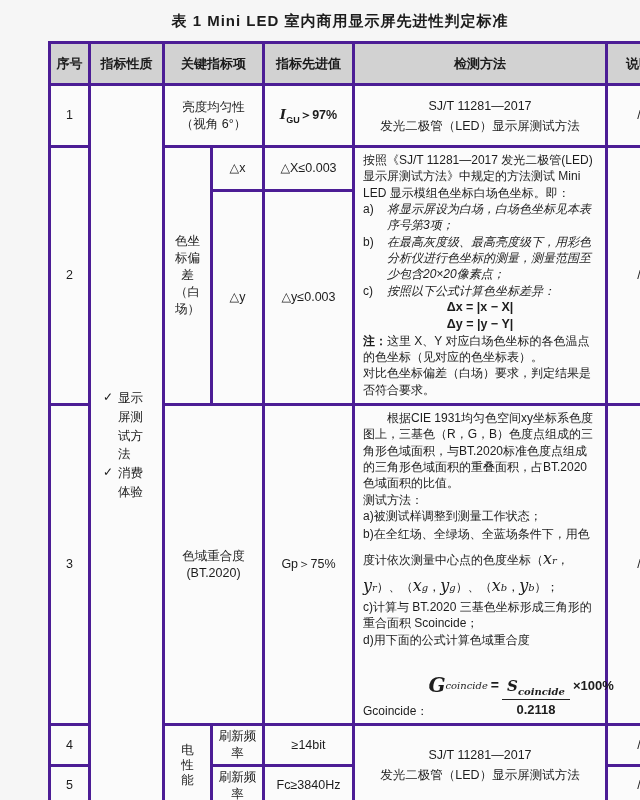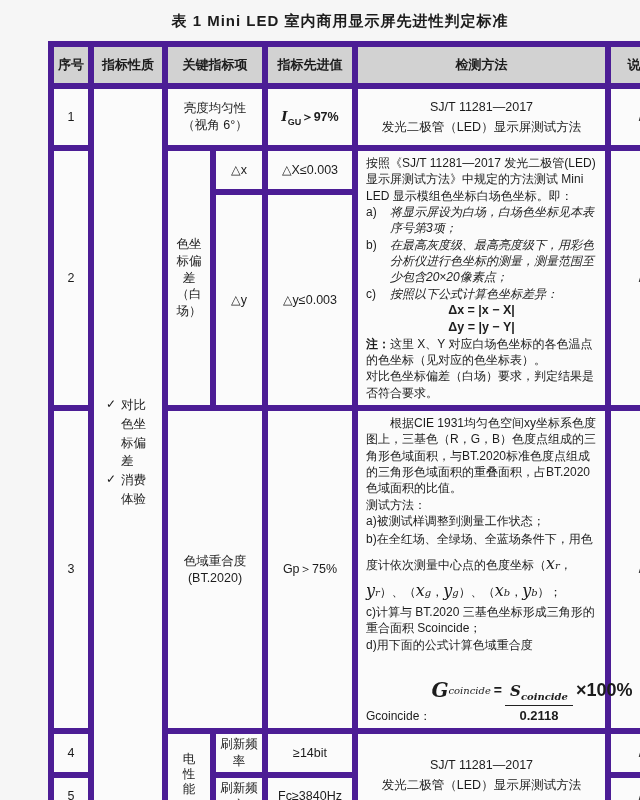--- a/index.html
+++ b/index.html
@@ -18,21 +18,21 @@
     letter-spacing: 1px;
   }
   table.criteria {
     border-collapse: collapse;
     table-layout: fixed;
     margin-left: 8px;
     width: 622px;
     background: #fbfbfb;
   }
   th, td {
-    border: 6px solid #4c1d95;
+    border: 3px solid #4c1d95;
     padding: 2px 3px;
     text-align: center;
     vertical-align: middle;
     font-size: 12.5px;
     line-height: 1.35;
   }
   th {
     background: #d2d2d2;
     font-size: 13px;
     font-weight: bold;
@@ -68,21 +68,21 @@
   .bigvar { font-family: "DejaVu Serif", serif; font-style: italic; font-size: 16px; }
   .bigvar-sub { font-family: "DejaVu Serif", serif; font-style: italic; font-size: 10px; }
   .coords { line-height: 1.7; }
   .gformula { display: flex; align-items: center; margin-top: 4px; }
   .gf-label { font-size: 12px; align-self: flex-end; }
   .gf-lhs { font-family: "DejaVu Serif", serif; font-style: italic; font-size: 20px; font-weight: bold; }
   .gf-eq { font-size: 14px; font-weight: bold; margin: 0 3px; }
   .frac { display: inline-flex; flex-direction: column; align-items: center; vertical-align: middle; }
   .frac .num { border-bottom: 1.5px solid #222; padding: 0 5px 1px 5px; font-family: "DejaVu Serif", serif; font-style: italic; font-size: 15px; font-weight: bold; margin-top: 24px; }
   .frac .den { font-size: 13px; font-weight: bold; padding-top: 1px; }
-  .gf-tail { font-size: 18px; font-weight: bold; margin-left: 3px; }
+  .gf-tail { font-size: 13px; font-weight: bold; margin-left: 3px; }
   .iGU { font-weight: bold; }
   .iGU .ivar { font-size: 13.5px; }
   .indent1 { text-indent: 2em; }
 </style>
 </head>
 <body>
 
 <div class="page">
 
   <div class="doc-title">表 1 Mini LED 室内商用显示屏先进性判定标准</div>
@@ -106,21 +106,21 @@
       <th>指标先进值</th>
       <th>检测方法</th>
       <th>说明</th>
     </tr>
 
     <tr style="height:62px">
       <td>1</td>
       <td rowspan="6" class="nature">
         <div class="nat-item">
           <span class="chk">✓</span>
-          <span class="nat-tx">对比色坐标偏差</span>
+          <span class="nat-tx">显示屏测试方法</span>
         </div>
         <div class="nat-item">
           <span class="chk">✓</span>
           <span class="nat-tx">消费体验</span>
         </div>
       </td>
       <td colspan="2" class="pre">亮度均匀性
 （视角 6°）</td>
       <td>
         <span class="iGU"><span class="ivar">I</span><sub>GU</sub><span>＞97%</span></span>

